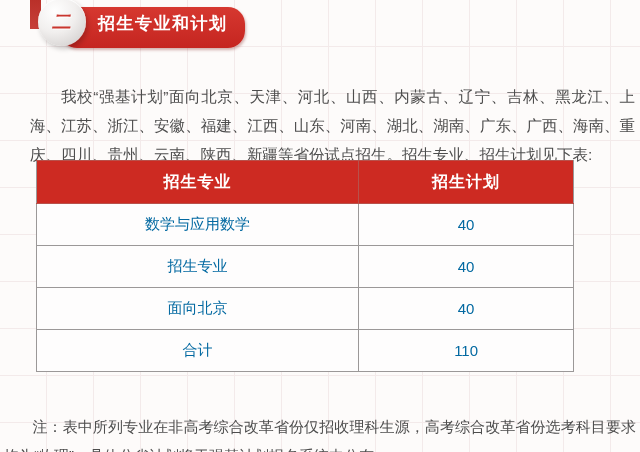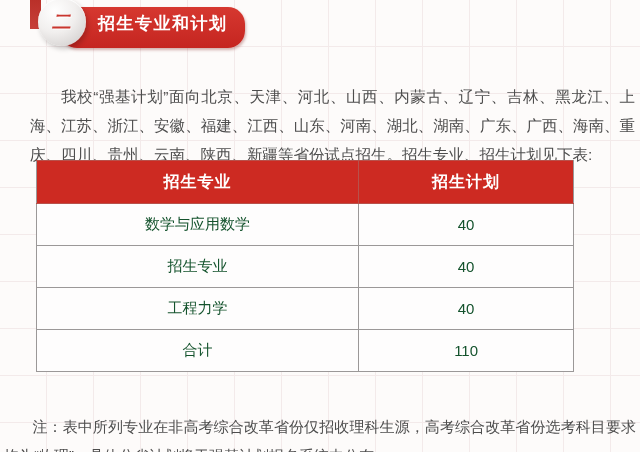--- a/index.html
+++ b/index.html
@@ -53,21 +53,21 @@
   table.enroll col.c1{width:60%;}
   table.enroll col.c2{width:40%;}
   table.enroll th{
     background:#cd2a22;color:#ffffff;font-size:16px;font-weight:bold;
     height:40px;text-align:center;border:1px solid #b8514b;
     letter-spacing:1px;
   }
   table.enroll th:first-child{border-left:1px solid #9b9898;}
   table.enroll th:last-child{border-right:1px solid #9b9898;text-align:center;}
   table.enroll td{
-    background:#fefdfd;color:#14532d;font-size:15px;
+    background:#fefdfd;color:#0369a1;font-size:15px;
     height:39px;text-align:center;border:1px solid #9b9898;
   }
   
   .note{
     position:absolute;top:397px;left:4px;width:632px;
     font-size:15px;line-height:29px;color:#4d4d4d;
     text-align:justify;text-indent:1.9em;
   }
 </style>
 </head>
@@ -97,21 +97,21 @@
   <tbody>
     <tr>
       <td>数学与应用数学</td>
       <td>40</td>
     </tr>
     <tr>
       <td>招生专业</td>
       <td>40</td>
     </tr>
     <tr>
-      <td>工程力学</td>
+      <td>面向北京</td>
       <td>40</td>
     </tr>
     <tr>
       <td>合计</td>
       <td>110</td>
     </tr>
   </tbody>
 </table>
 
 <p class="note">注：表中所列专业在非高考综合改革省份仅招收理科生源，高考综合改革省份选考科目要求均为“物理”。具体分省计划将于强基计划报名系统中公布。</p>

